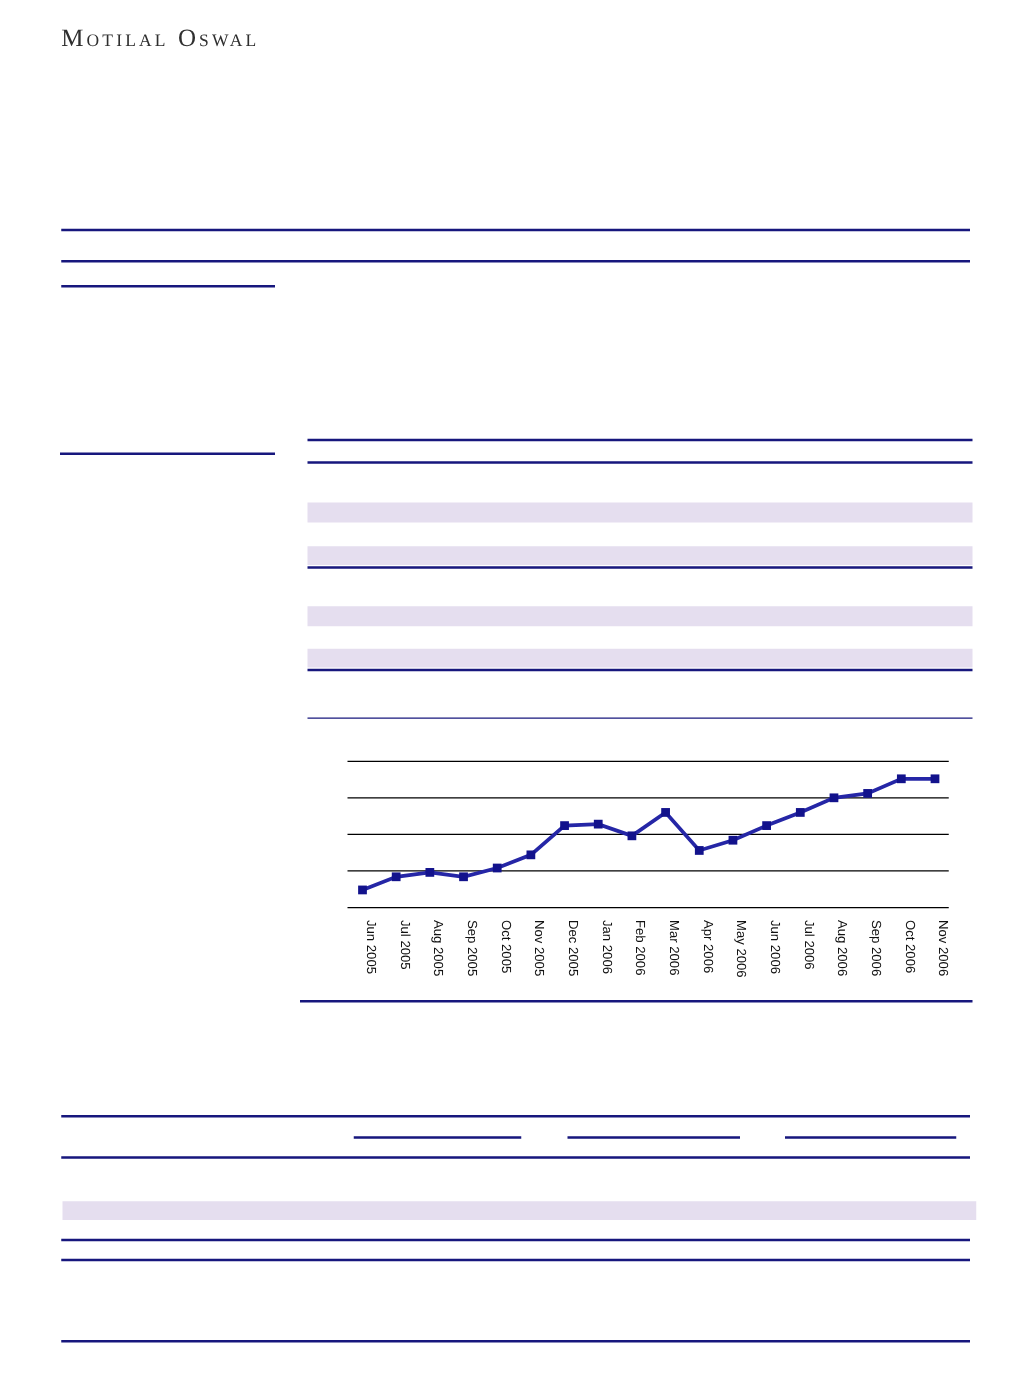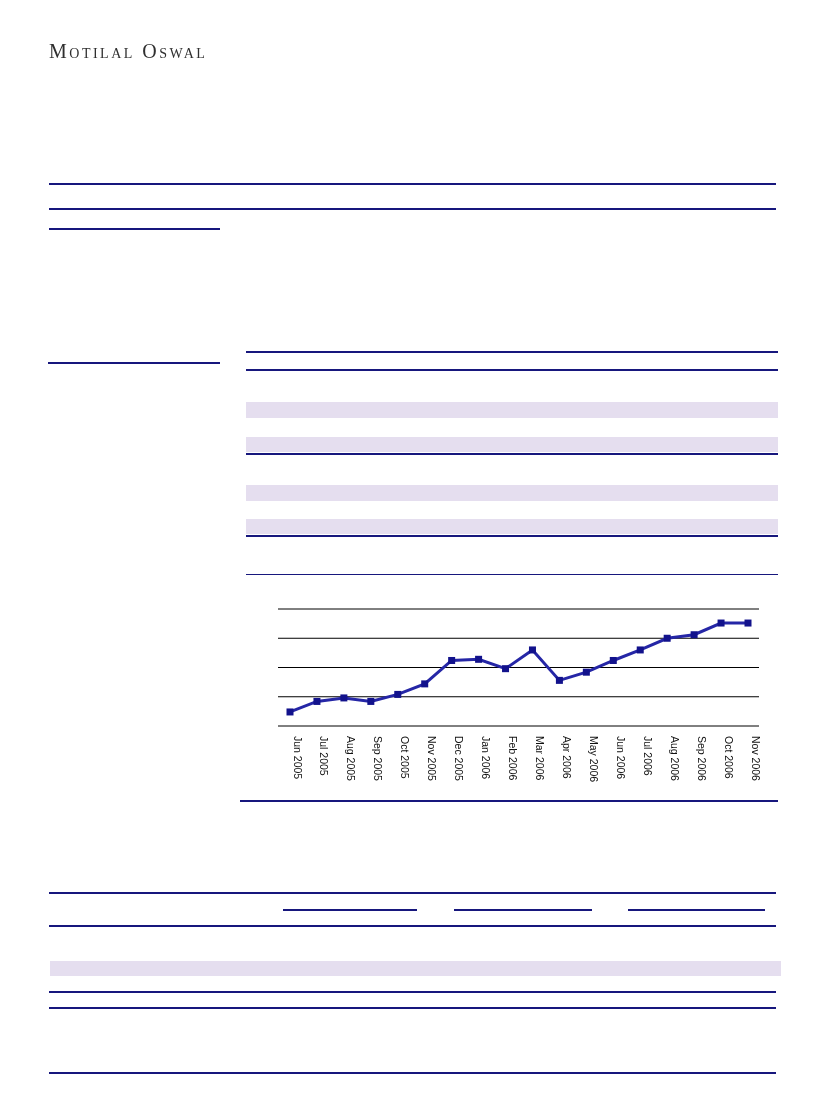--- a/index.html
+++ b/index.html
@@ -14,21 +14,20 @@
     background:#ffffff;
     overflow:hidden;
     font-family:"Liberation Sans",sans-serif;
   }
   .logo{
     position:absolute;left:49px;top:20px;
     font-family:"Liberation Serif",serif;
     font-variant:small-caps;
     font-size:20px;letter-spacing:2.5px;
     color:var(--logo);
-    margin-top:20px;
   }
   .rule{position:absolute;height:2px;background:var(--navy);}
   .rule.thin{height:1px;}
   .band{position:absolute;background:var(--band);}
   .chart-wrap{position:absolute;left:230px;top:590px;width:560px;height:225px;}
   svg text{
     font-family:"Liberation Sans",sans-serif;
     font-size:10.5px;fill:#111111;
   }
 </style>

